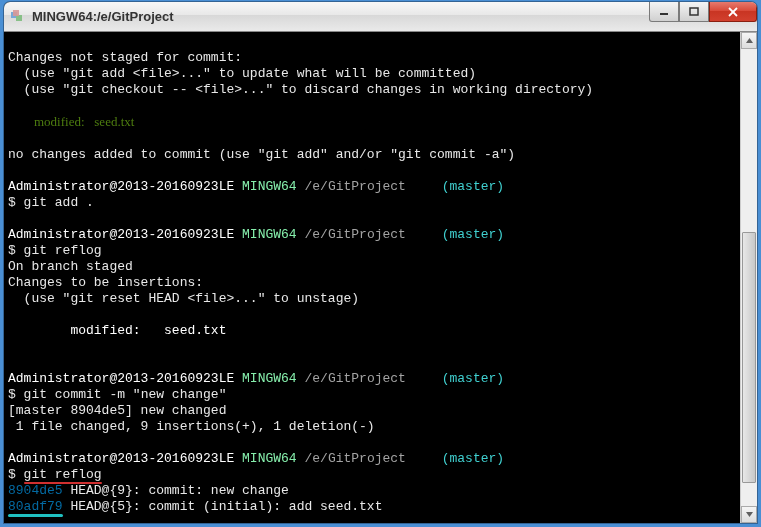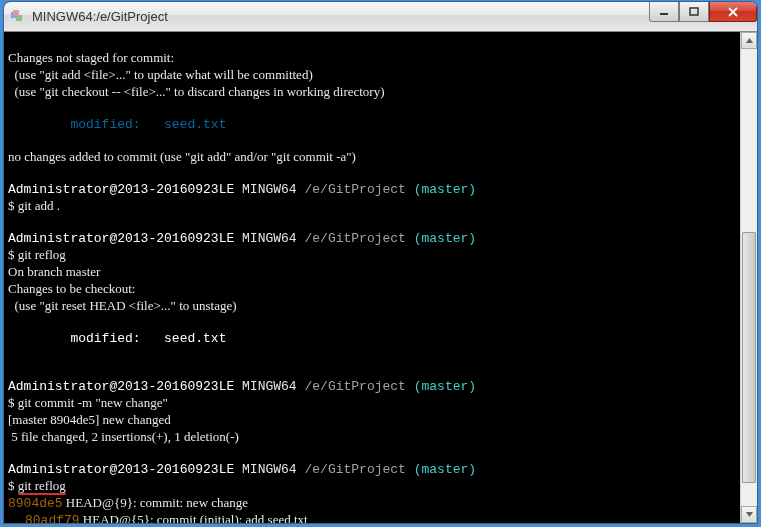--- a/index.html
+++ b/index.html
@@ -25,20 +25,21 @@
     flex-direction: column;
   }
   .titlebar {
     height: 30px;
     background: linear-gradient(to bottom, #f7f7f7 0%, #e8e8e8 45%, #d8d8d8 46%, #eaeaea 100%);
     display: flex;
     align-items: center;
     border-bottom: 1px solid #888;
     position: relative;
     flex-shrink: 0;
+    font-weight: bold;
   }
   .title-icon {
     width: 16px; height: 16px;
     margin: 0 6px;
     display: flex; align-items: center; justify-content: center;
   }
   .title-text {
     font-family: "Segoe UI", Tahoma, sans-serif;
     font-size: 13px;
     color: #333;
@@ -110,43 +111,42 @@
   .sb-thumb {
     position: absolute;
     left: 1px; right: 1px;
     top: 40%;
     height: 55%;
     background: linear-gradient(to right, #e8e8e8, #c8c8c8);
     border: 1px solid #999;
     border-radius: 1px;
   }
 
-  .c-white { color: #e8e8e8; font-family: Liberation Serif, serif; }
-  .c-red { color: #0369a1; }
+  .c-white { color: #e8e8e8; }
+  .c-red { color: #4d7c0f; font-family: Liberation Serif, serif; }
   .c-green { color: #ffffff; }
-  .c-purple { color: #e5e5e5; text-align: right; }
+  .c-purple { color: #86efac; text-align: right; }
   .c-yellow { color: #a3a3a3; }
-  .c-cyan { color: #40d0d0; }
-  .c-orange { color: #a16207; }
+  .c-cyan { color: #40d0d0; margin-left: 28px; }
+  .c-orange { color: #0369a1; }
 
   .underline-red {
     position: relative;
   }
   .underline-red::after {
     content: "";
     position: absolute;
     left: 0; right: 0;
     bottom: -2px;
     height: 2px;
     background: #d03030;
     border-radius: 1px;
   }
   .underline-cyan {
     position: relative;
-    margin-left: 17px;
   }
   .underline-cyan::after {
     content: "";
     position: absolute;
     left: 0; right: 0;
     bottom: -3px;
     height: 3px;
     background: #20c0c0;
     border-radius: 2px;
   }
@@ -192,31 +192,31 @@
 
 <span class="c-red"><span>        modified:   </span><span>seed.txt</span></span>
 
 <span class="c-white">no changes added to commit (use "git add" and/or "git commit -a")</span>
 
 <span><span class="c-green">Administrator@2013-20160923LE</span><span class="c-purple"> MINGW64</span><span class="c-yellow"> /e/GitProject</span><span class="c-cyan"> (master)</span></span>
 <span><span class="c-white">$ </span><span class="c-white">git add .</span></span>
 
 <span><span class="c-green">Administrator@2013-20160923LE</span><span class="c-purple"> MINGW64</span><span class="c-yellow"> /e/GitProject</span><span class="c-cyan"> (master)</span></span>
 <span><span class="c-white">$ </span><span class="c-white">git reflog</span></span>
-<span class="c-white">On branch master</span>
-<span class="c-white">Changes to be checkout:</span>
+<span class="c-white">On branch staged</span>
+<span class="c-white">Changes to be insertions:</span>
 <span class="c-white">  (use "git reset HEAD &lt;file&gt;..." to unstage)</span>
 
 <span class="c-green"><span>        modified:   </span><span>seed.txt</span></span>
 
 
 <span><span class="c-green">Administrator@2013-20160923LE</span><span class="c-purple"> MINGW64</span><span class="c-yellow"> /e/GitProject</span><span class="c-cyan"> (master)</span></span>
 <span><span class="c-white">$ </span><span class="c-white">git commit -m "new change"</span></span>
 <span class="c-white">[master 8904de5] new changed</span>
-<span class="c-white"> 5 file changed, 2 insertions(+), 1 deletion(-)</span>
+<span class="c-white"> 1 file changed, 9 insertions(+), 1 deletion(-)</span>
 
 <span><span class="c-green">Administrator@2013-20160923LE</span><span class="c-purple"> MINGW64</span><span class="c-yellow"> /e/GitProject</span><span class="c-cyan"> (master)</span></span>
 <span><span class="c-white">$ </span><span class="c-white underline-red">git reflog</span></span>
 <span><span class="c-orange">8904de5</span><span class="c-white"> HEAD@{9}: commit: new change</span></span>
 <span><span class="c-orange underline-cyan">80adf79</span><span class="c-white"> HEAD@{5}: commit (initial): add seed.txt</span></span>
 
 
   </div>
 
   <div class="scrollbar">

